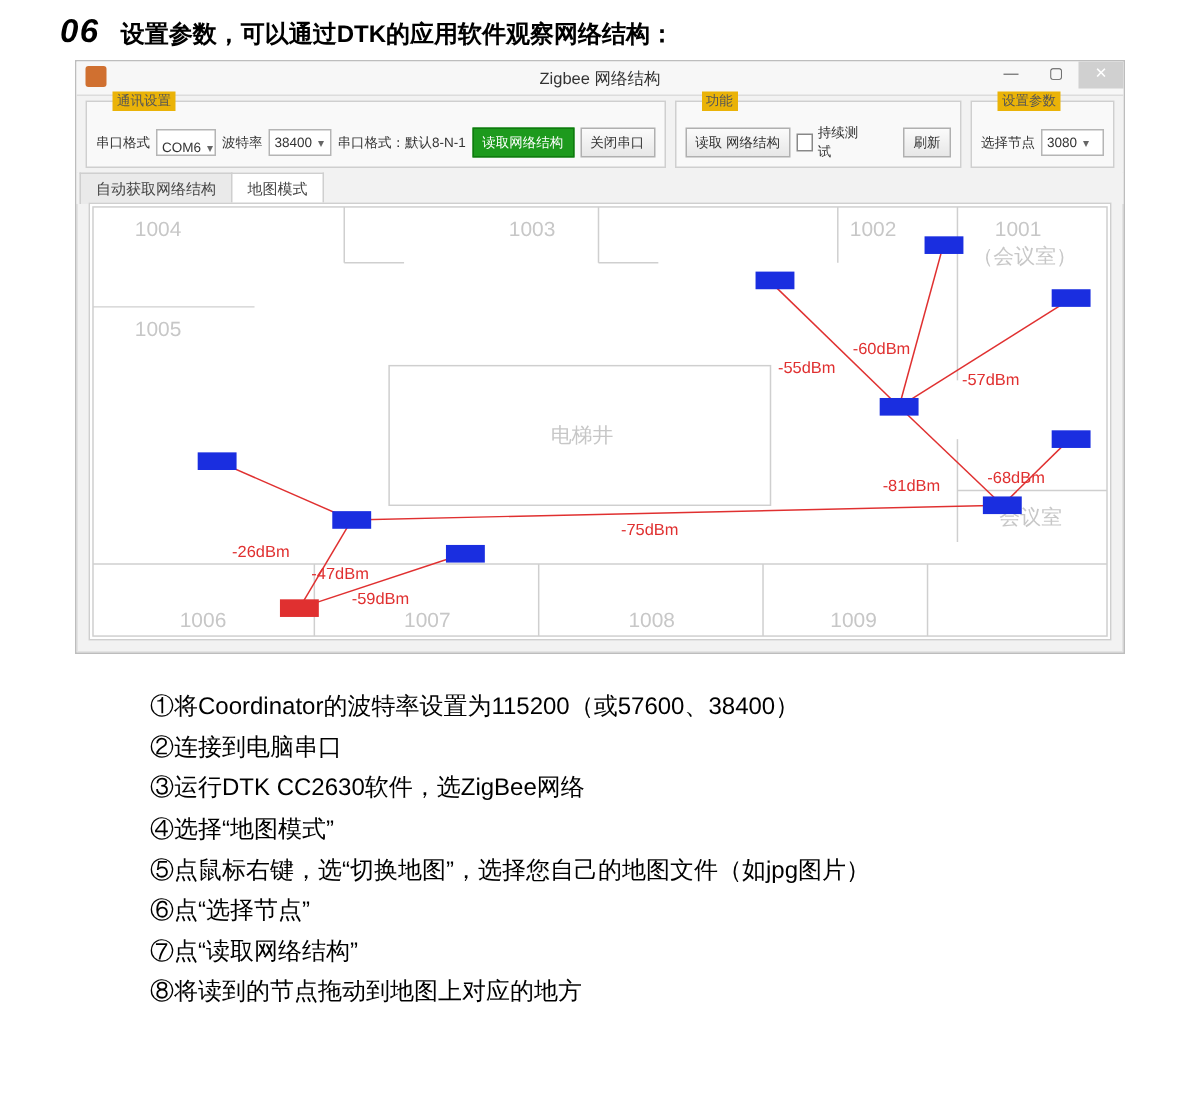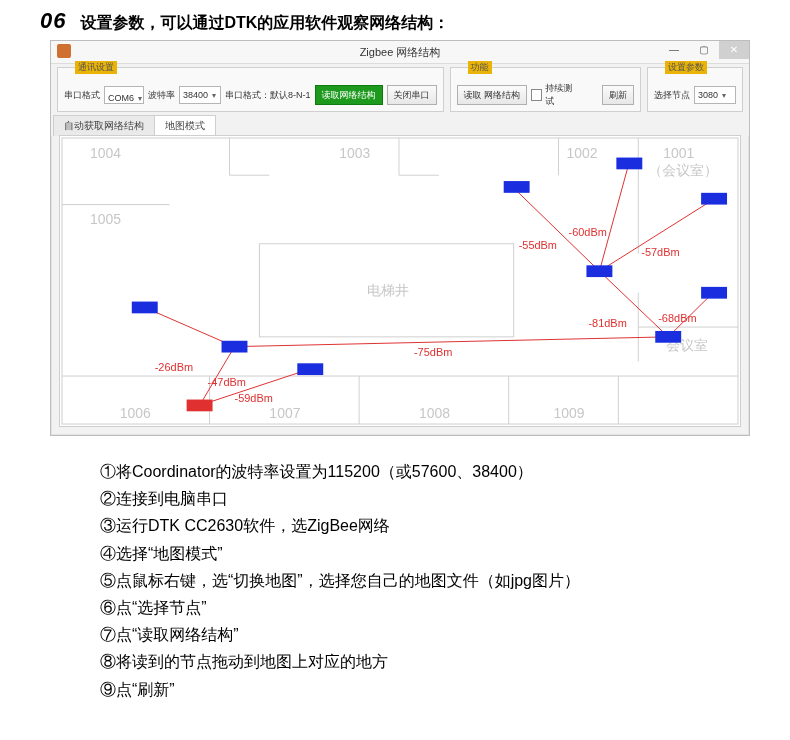--- a/index.html
+++ b/index.html
@@ -339,16 +339,15 @@
 
   <div class="steps">
     <div>①将Coordinator的波特率设置为115200（或57600、38400）</div>
     <div>②连接到电脑串口</div>
     <div>③运行DTK CC2630软件，选ZigBee网络</div>
     <div>④选择“地图模式”</div>
     <div>⑤点鼠标右键，选“切换地图”，选择您自己的地图文件（如jpg图片）</div>
     <div>⑥点“选择节点”</div>
     <div>⑦点“读取网络结构”</div>
     <div>⑧将读到的节点拖动到地图上对应的地方</div>
-    <div>⑨点“刷新”</div>
   </div>
 
 </div>
 
 </body></html>

